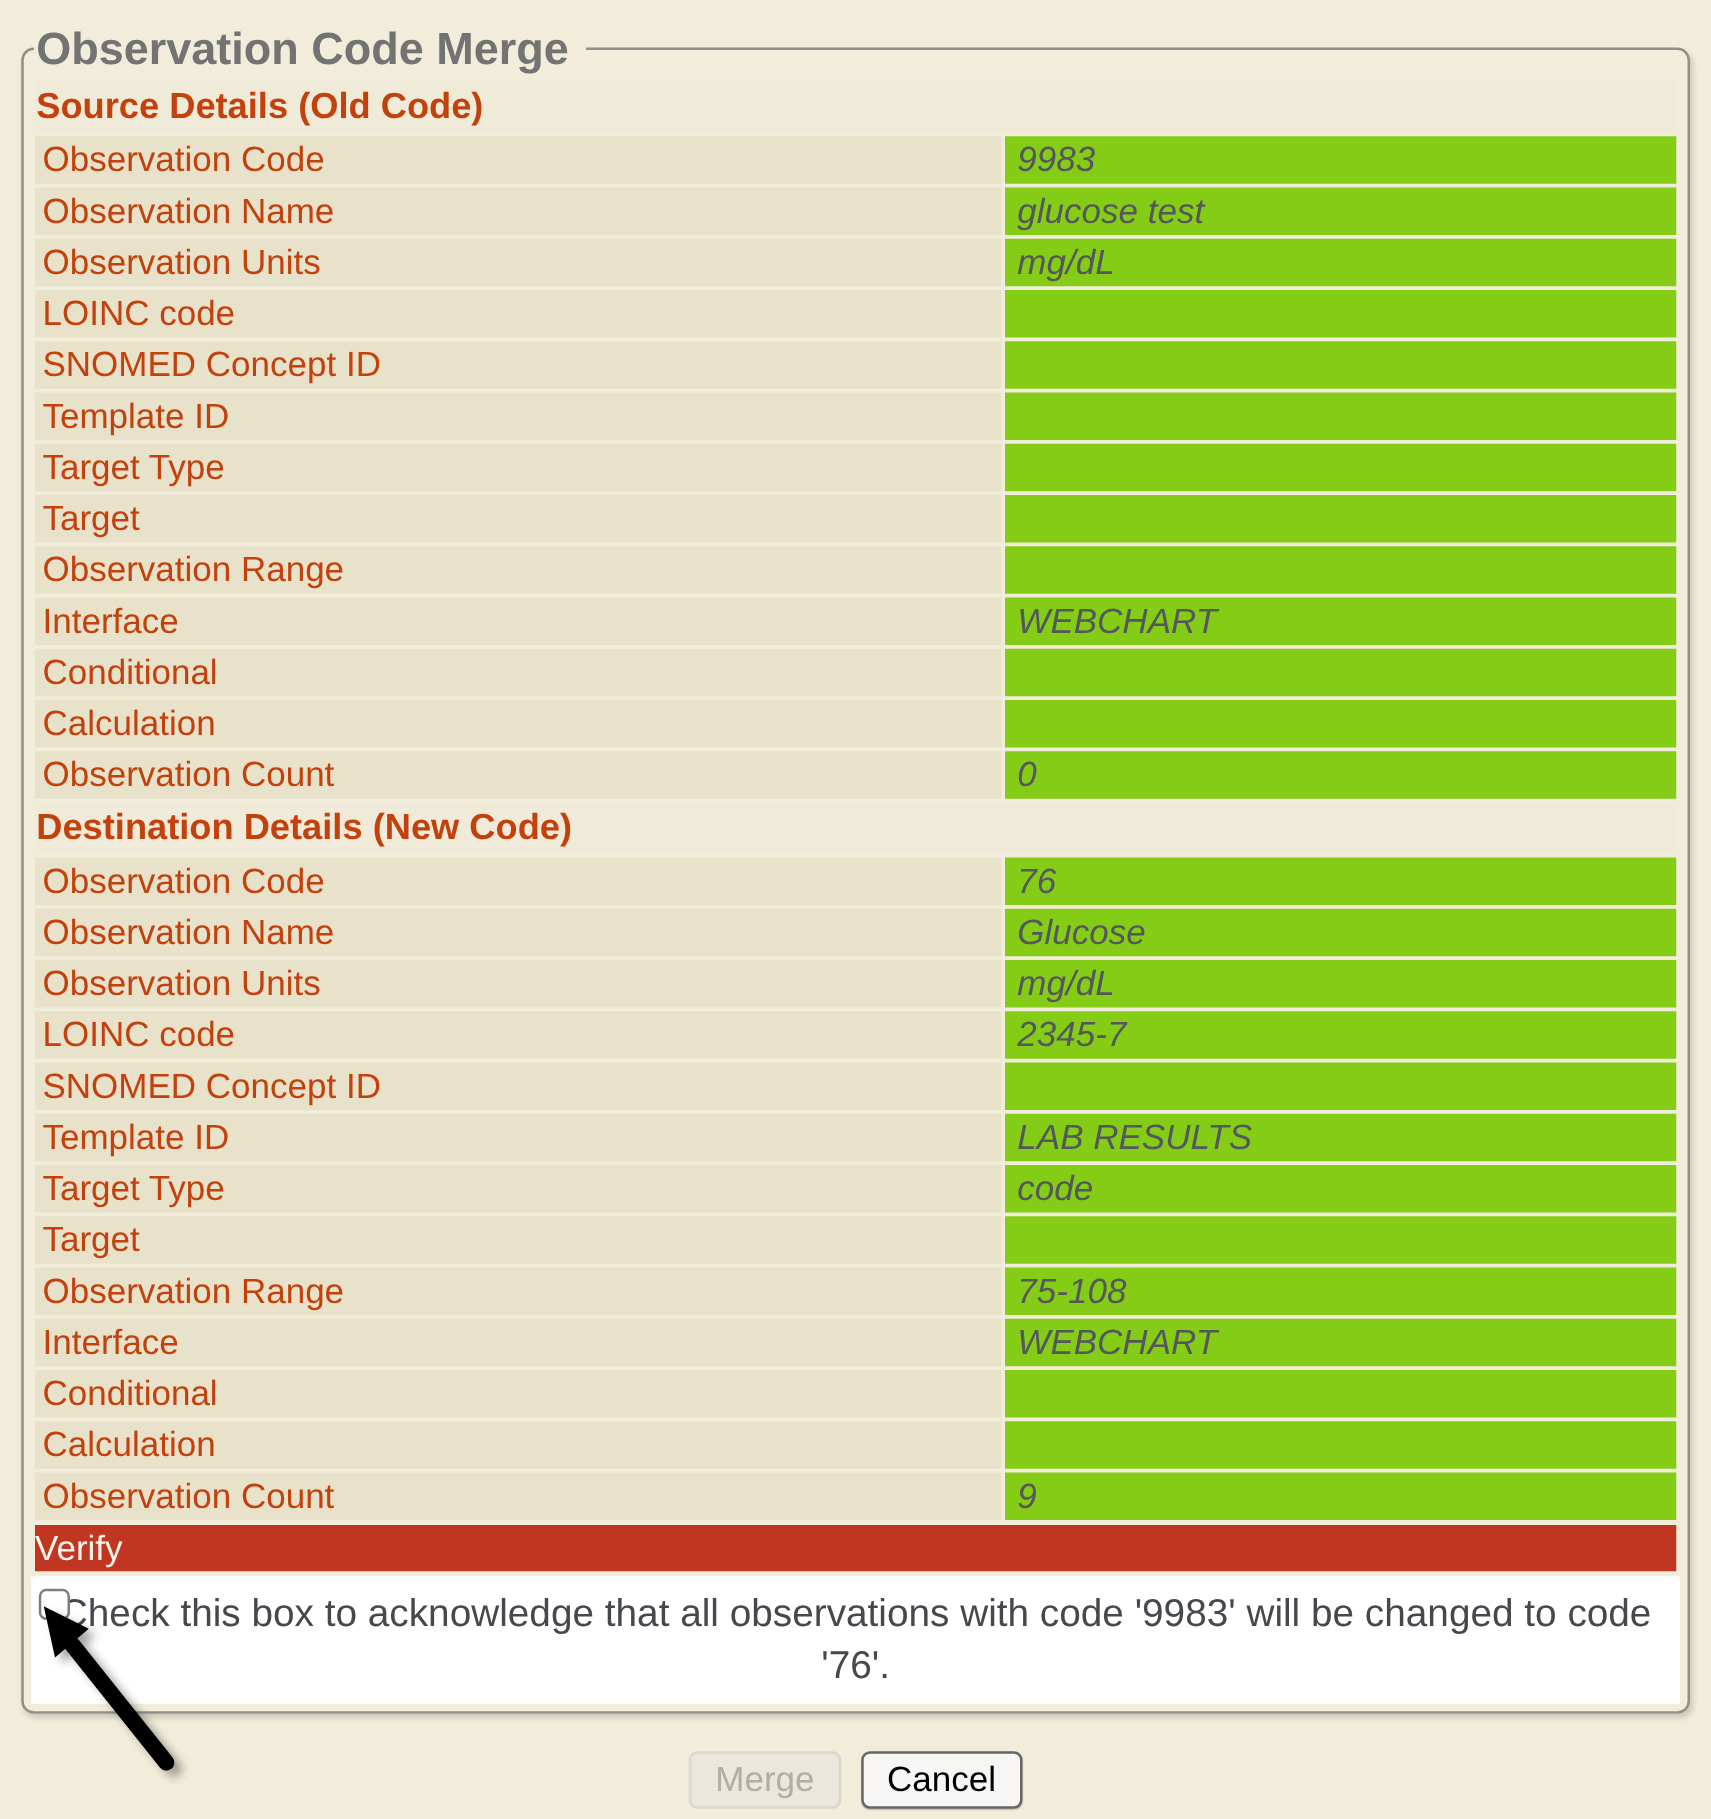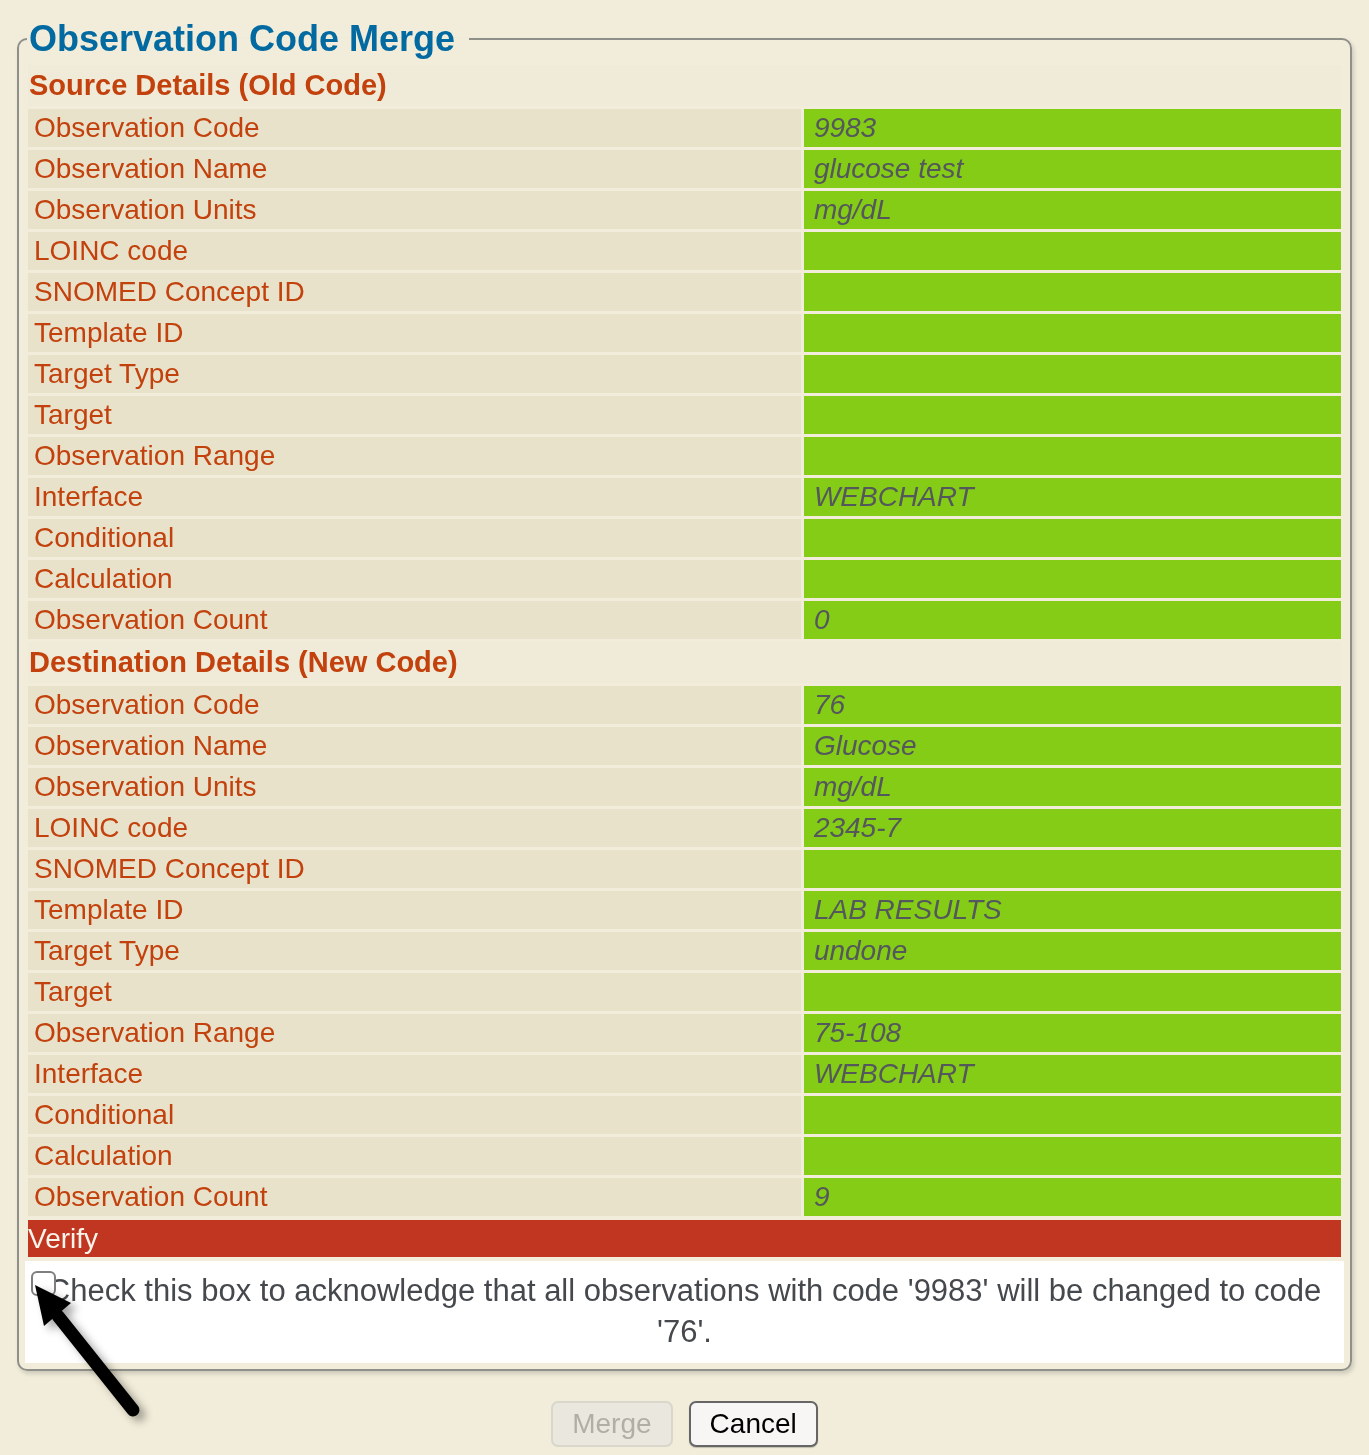--- a/index.html
+++ b/index.html
@@ -16,21 +16,21 @@
     margin: 18px 17px 0 17px;
     border: 2px solid #90908a;
     border-radius: 10px;
     padding: 2px 6px 6px 6px;
     box-shadow: 2px 3px 4px rgba(0,0,0,0.15);
     background: #f2edda;
   }
   legend.panel-legend {
     font-size: 36px;
     font-weight: bold;
-    color: #0369a1;
+    color: #737373;
     padding: 0 14px 0 2px;
     margin-left: 2px;
   }
 
   table.details-table {
     width: 100%;
     border-collapse: separate;
     border-spacing: 3px;
     font-size: 28px;
   }
@@ -216,21 +216,21 @@
     <tr>
           <td class="cell-label">SNOMED Concept ID</td>
           <td class="cell-value"></td>
         </tr>
     <tr>
           <td class="cell-label">Template ID</td>
           <td class="cell-value">LAB RESULTS</td>
         </tr>
     <tr>
           <td class="cell-label">Target Type</td>
-          <td class="cell-value">undone</td>
+          <td class="cell-value">code</td>
         </tr>
     <tr>
           <td class="cell-label">Target</td>
           <td class="cell-value"></td>
         </tr>
     <tr>
           <td class="cell-label">Observation Range</td>
           <td class="cell-value">75-108</td>
         </tr>
     <tr>

